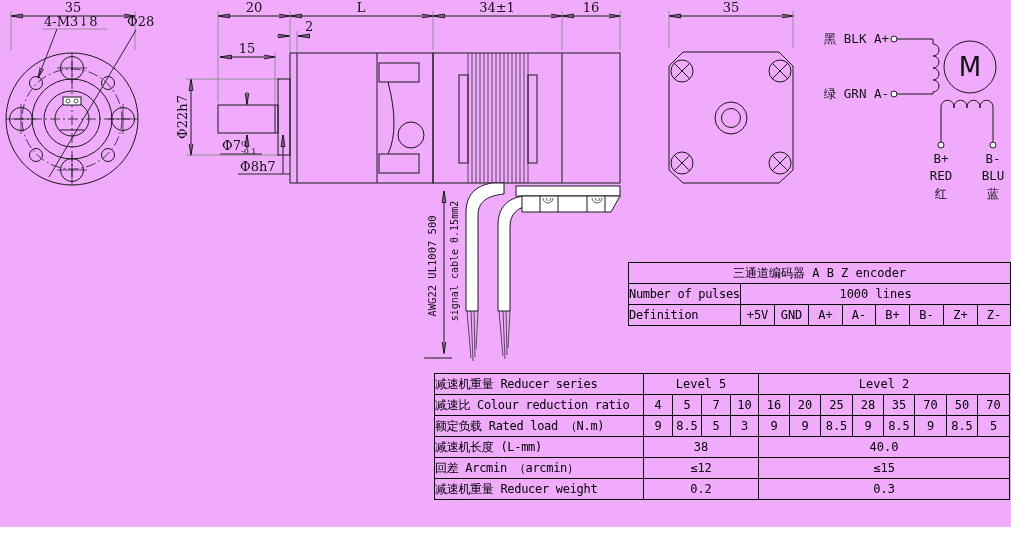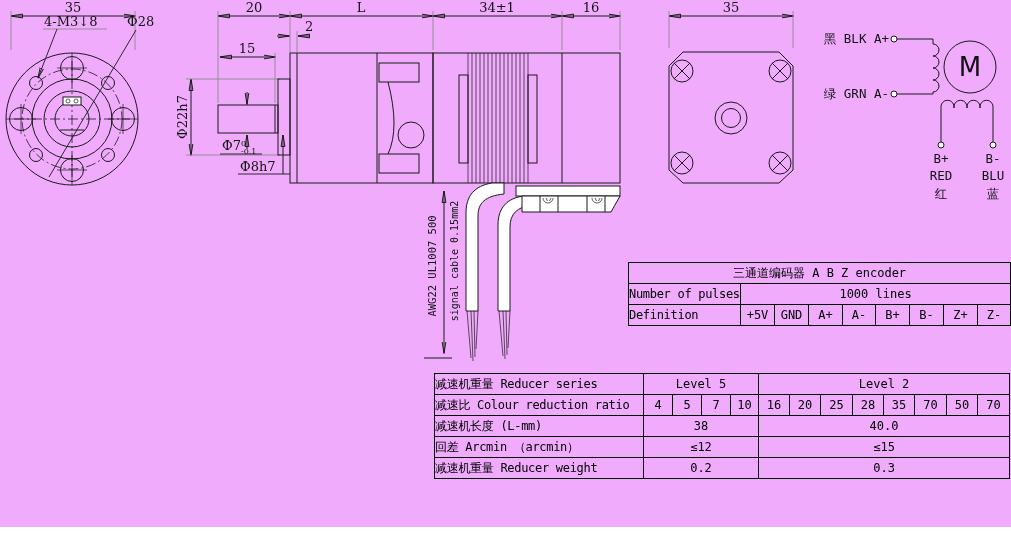--- a/index.html
+++ b/index.html
@@ -272,20 +272,35 @@
     <td>16</td>
     <td>20</td>
     <td>25</td>
     <td>28</td>
     <td>35</td>
     <td>70</td>
     <td>50</td>
     <td>70</td>
   </tr>
   <tr>
+    <td class="lbl">额定负载 Rated load （N.m)</td>
+    <td>9</td>
+    <td>8.5</td>
+    <td>5</td>
+    <td>3</td>
+    <td>9</td>
+    <td>9</td>
+    <td>8.5</td>
+    <td>9</td>
+    <td>8.5</td>
+    <td>9</td>
+    <td>8.5</td>
+    <td>5</td>
+  </tr>
+  <tr>
     <td class="lbl">减速机长度 (L-mm)</td>
     <td colspan="4">38</td>
     <td colspan="8">40.0</td>
   </tr>
   <tr>
     <td class="lbl">回差 Arcmin （arcmin）</td>
     <td colspan="4">≤12</td>
     <td colspan="8">≤15</td>
   </tr>
   <tr>

